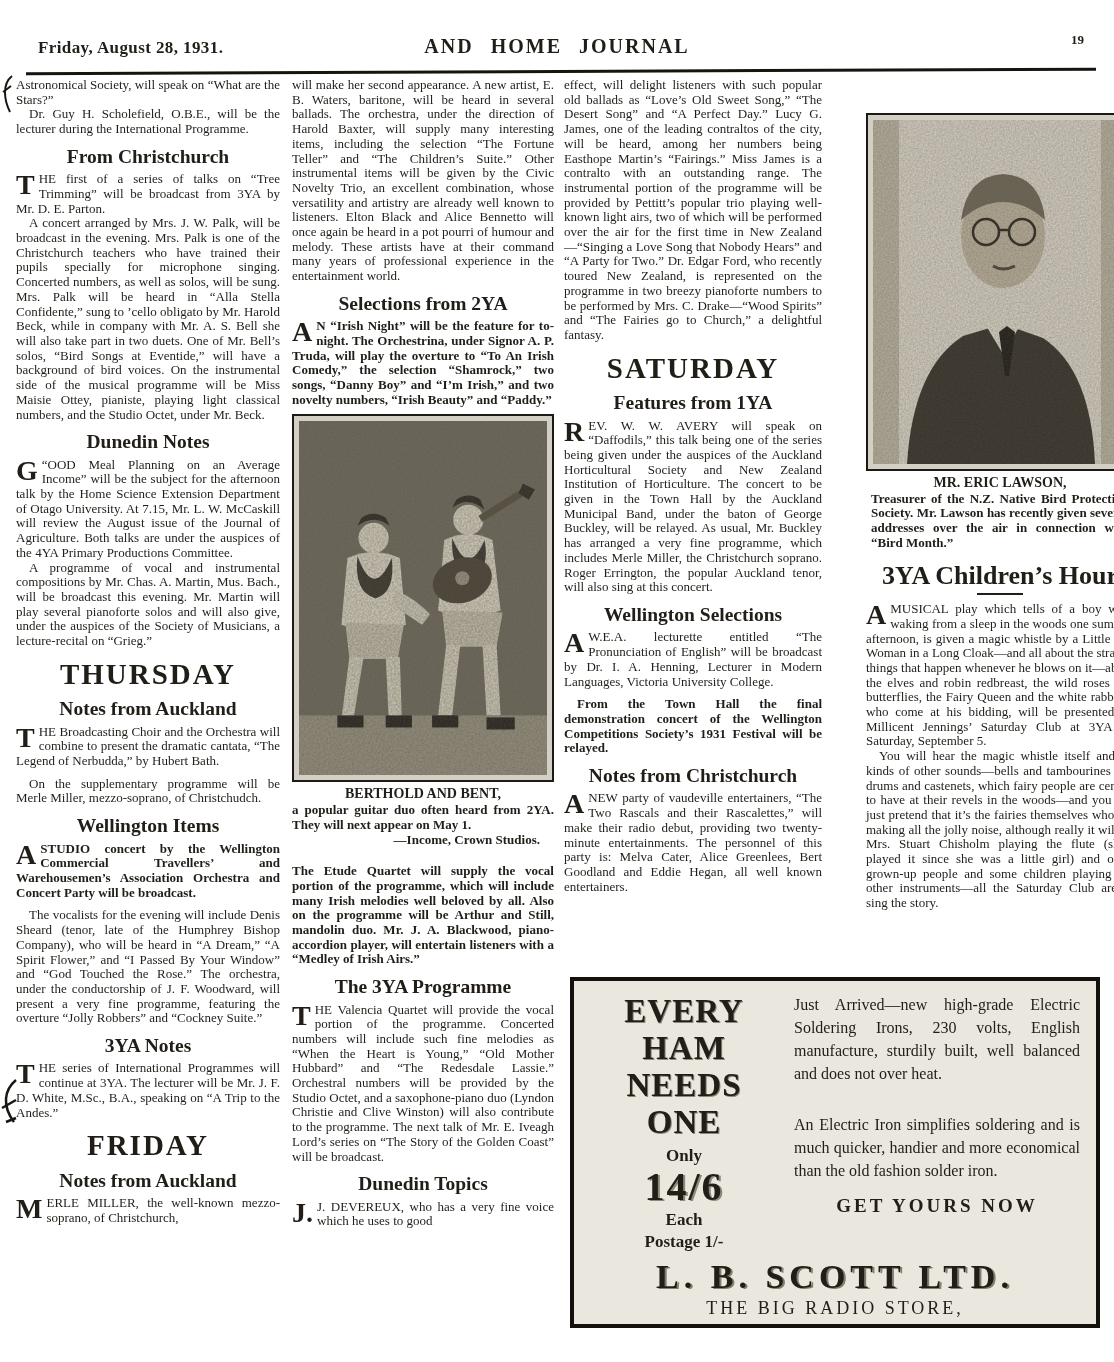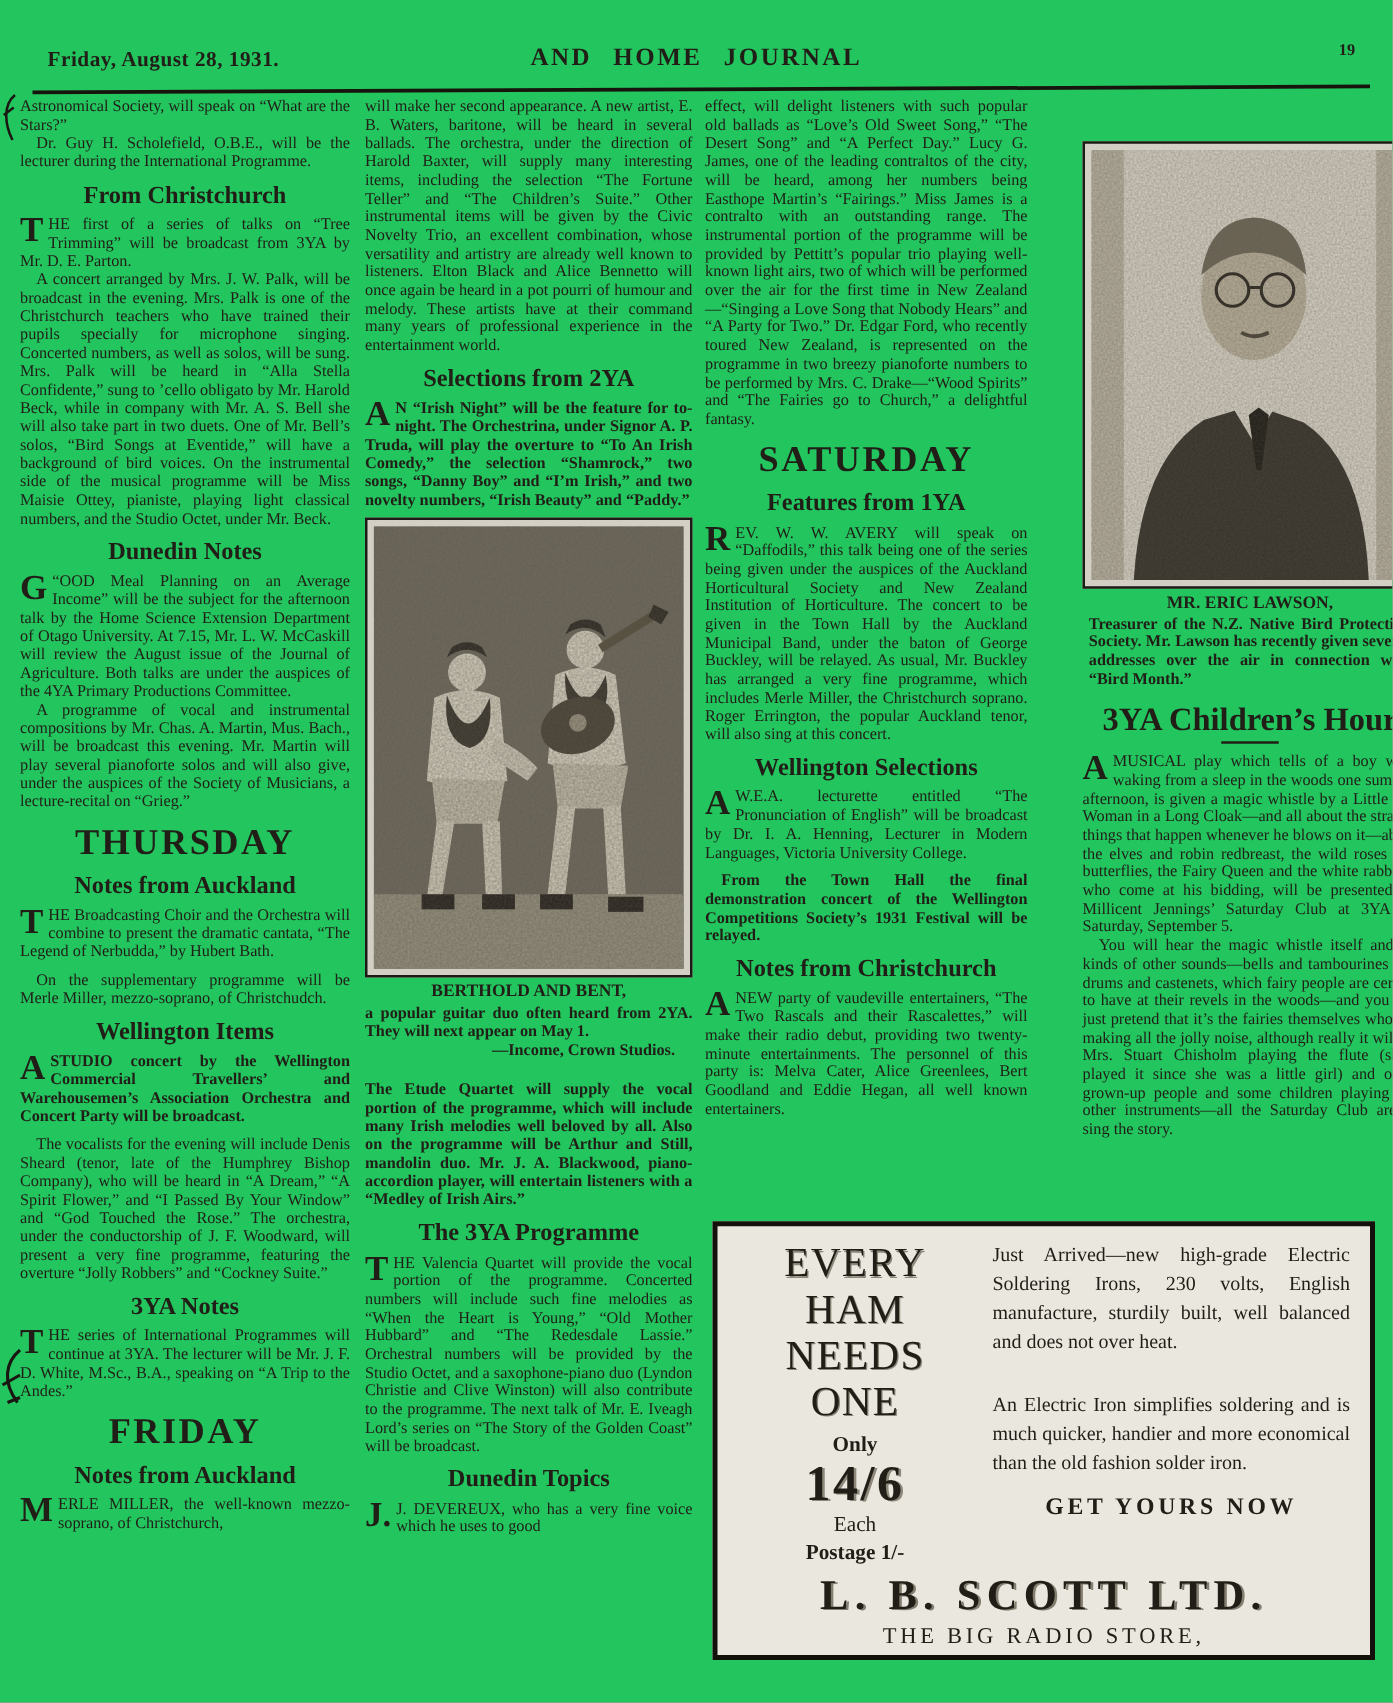--- a/index.html
+++ b/index.html
@@ -1,19 +1,19 @@
 <!DOCTYPE html>
 <html><head>
 <meta charset="utf-8">
 <style>
   * { margin:0; padding:0; box-sizing:border-box; }
   html,body { background:#a9a69d; }
   .page {
     position:relative; width:1114px; height:1362px; margin:0 auto;
-    background:#22c55e; color:#211e18; overflow:hidden;
+    background:#ffffff; color:#211e18; overflow:hidden;
     font-family:"Liberation Serif", serif;
   }
   
   .masthead { position:absolute; top:30px; left:0; width:100%; height:36px; }
   .m-date { position:absolute; left:38px; top:8px; font-size:17px; font-weight:bold; letter-spacing:.4px; }
   .m-title { position:absolute; left:0; width:100%; text-align:center; top:5px; font-size:20px; font-weight:bold; letter-spacing:2px; word-spacing:10px; }
   .m-page { position:absolute; right:30px; top:2px; font-size:13px; font-weight:bold; }
   .m-rule { position:absolute; top:70px; left:26px; width:1070px; height:3px; background:#17140e; transform:rotate(-0.25deg); }
 
   
@@ -43,24 +43,24 @@
   .cap-body.pad { padding:0 5px; }
   .cap-credit { text-align:right; padding-right:14px; font-weight:bold; margin-top:1px; }
 
   .sp { height:8px; }
 
   
   .ad { position:absolute; left:570px; top:977px; width:530px; height:351px;
         border:4px solid #14110c; background:#eae7df; padding:12px 16px 6px; }
   .ad-row { display:flex; }
   .ad-left { width:188px; text-align:center; }
-  .ad-hline { font-size:33px; line-height:1.12; font-weight:normal; letter-spacing:1px; text-shadow:1px 1px 0 #8d887a; }
+  .ad-hline { font-size:33px; line-height:1.12; font-weight:bold; letter-spacing:1px; text-shadow:1px 1px 0 #8d887a; }
   .ad-only { font-size:17px; font-weight:bold; margin-top:5px; }
   .ad-price { font-size:40px; line-height:1.05; font-weight:bold; letter-spacing:2px; text-shadow:2px 1px 0 #8d887a; }
-  .ad-each { font-size:17px; font-weight:normal; margin-top:2px; }
+  .ad-each { font-size:17px; font-weight:bold; margin-top:2px; }
   .ad-post { font-size:17px; font-weight:bold; margin-top:2px; }
   .ad-right { flex:1; padding-left:16px; font-size:16px; line-height:23px; text-align:justify; }
   .ad-right p + p { margin-top:28px; }
   .ad-cta { text-align:center; font-weight:bold; font-size:19px; letter-spacing:3px; margin-top:12px; }
   .ad-company { text-align:center; font-size:34px; line-height:1.1; font-weight:bold; letter-spacing:5px; margin-top:6px; text-shadow:2px 1px 0 #837e70; }
   .ad-store { text-align:center; font-size:18px; letter-spacing:3px; margin-top:3px; }
   .ad-addr { text-align:center; font-size:16.5px; font-weight:bold; margin-top:2px; }
 
   .ink { position:absolute; pointer-events:none; }
 </style>

